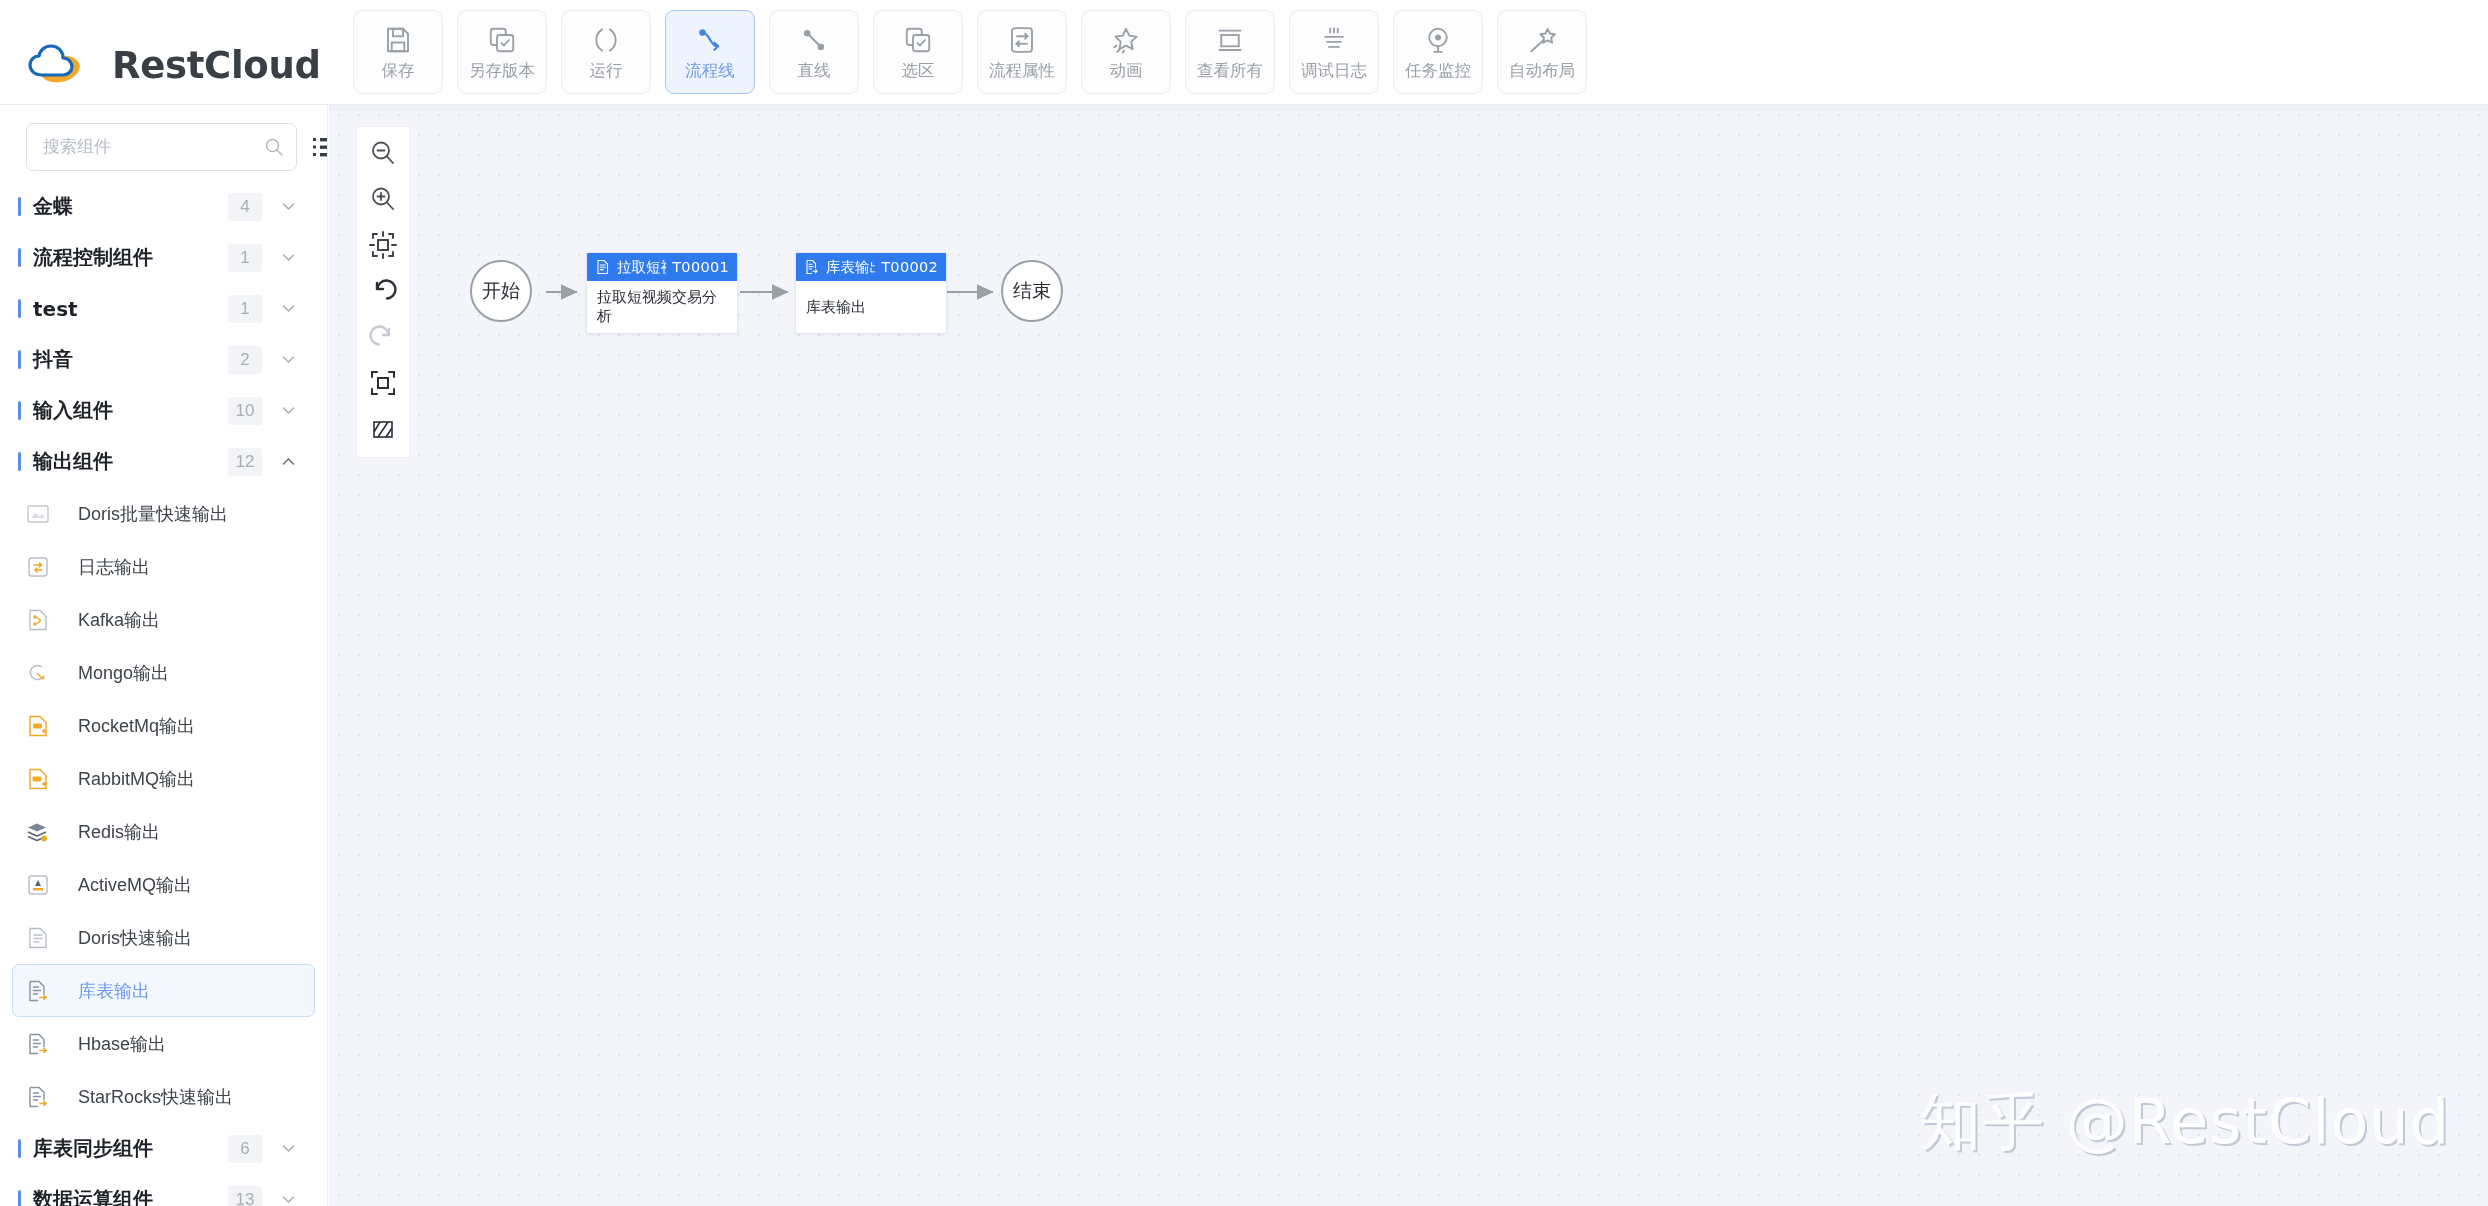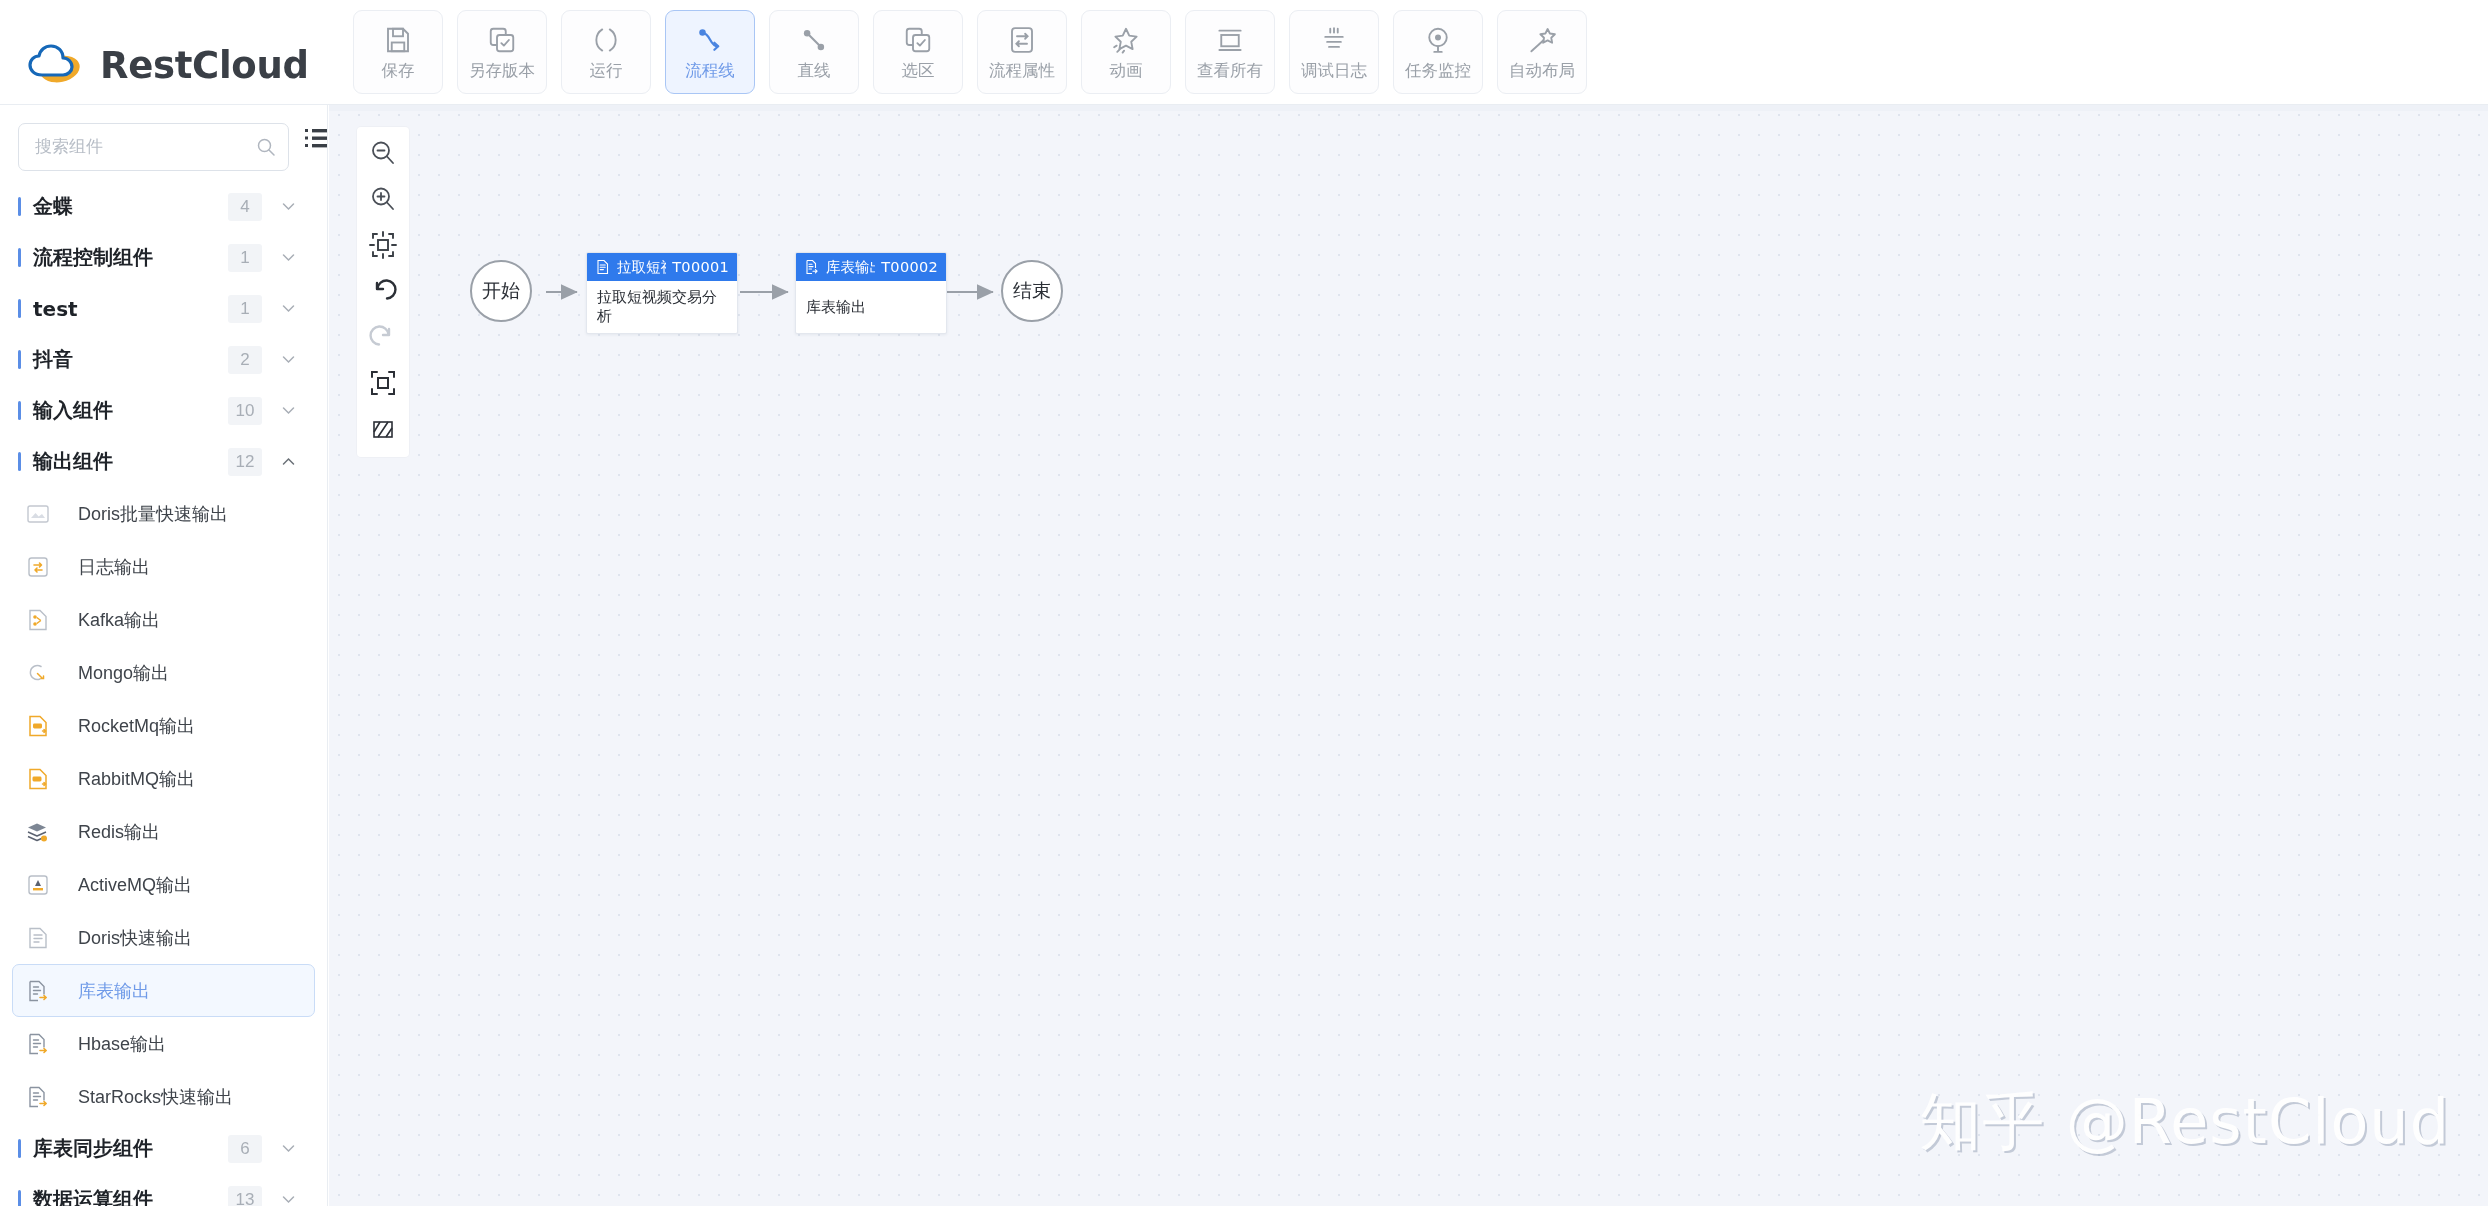--- a/index.html
+++ b/index.html
@@ -14,21 +14,21 @@
   .header {
     position: absolute; top: 0; left: 0;
     width: 2488px; height: 105px;
     background: #ffffff;
     display: flex; align-items: center;
     border-bottom: 1px solid #e9edf2;
     z-index: 20;
   }
   .brand {
     width: 328px; height: 105px;
-    display: flex; align-items: center; gap: 16px;
+    display: flex; align-items: center; gap: 28px;
     padding-left: 26px;
     flex: 0 0 328px;
     margin-top: 26px;
   }
   .brand-logo { width: 58px; height: 48px; flex: 0 0 58px; }
   .brand-name {
     font-size: 37px; font-weight: 700; color: #3a3f46;
     letter-spacing: -0.3px;
     font-family: "DejaVu Sans", sans-serif;
   }
@@ -59,23 +59,24 @@
 
   
   .sidebar {
     position: absolute; top: 105px; left: 0;
     width: 328px; height: 1101px;
     background: #ffffff;
     border-right: 1px solid #e9edf2;
     overflow: hidden;
   }
   .search-row {
-    display: flex; align-items: flex-start;
+    display: flex; align-items: center;
     padding: 18px 16px 10px 18px;
     gap: 14px;
+    margin-left: 8px;
   }
   .search-box {
     flex: 1; height: 48px;
     border: 1px solid #dde2e9;
     border-radius: 7px;
     display: flex; align-items: center;
     padding: 0 12px 0 16px;
     background: #fff;
   }
   .search-box input {

